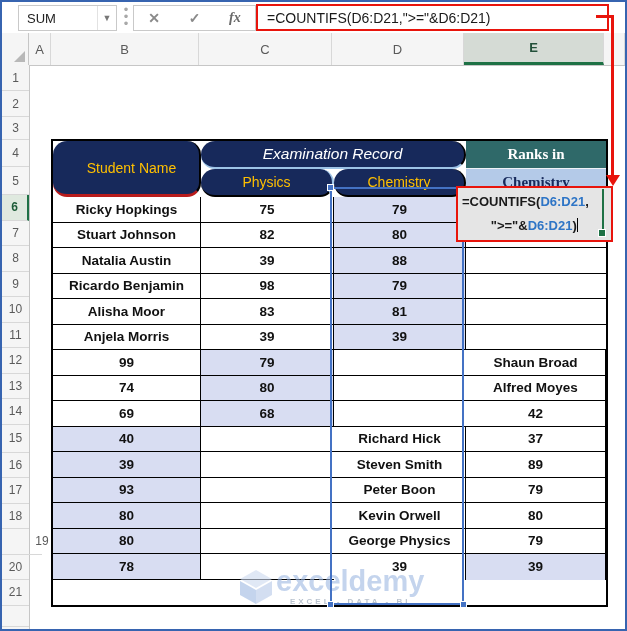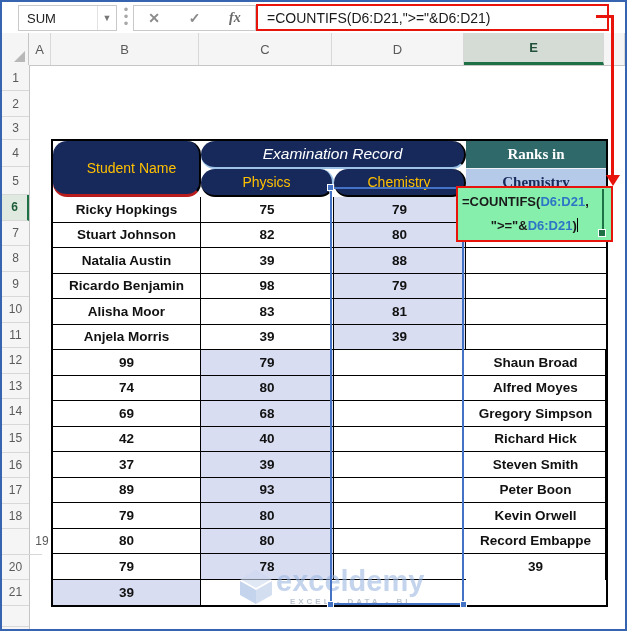--- a/index.html
+++ b/index.html
@@ -52,21 +52,21 @@
   .h-physics{grid-column:2;grid-row:2;border-right:2px solid #9dc3e6;border-bottom:2px solid #000;font-size:14px;}
   .h-chem{grid-column:3;grid-row:2;border-right:2px solid #000;border-bottom:2px solid #000;font-size:14px;}
   .h-ranks1{grid-column:4;grid-row:1;background:var(--teal);color:#fff;font-family:"Liberation Serif",serif;font-weight:bold;font-size:15px;border-right:none;border-bottom:1.5px solid #eef2f6;}
   .h-ranks2{grid-column:4;grid-row:2;background:var(--header_blue);color:#17295b;font-family:"Liberation Serif",serif;font-weight:bold;font-size:15px;border-right:none;border-bottom:2px solid #000;}
   .chem-cell{background:var(--range_fill);}
   
   .rangebox{position:absolute;left:328px;top:185px;width:134px;height:418px;border:2px solid var(--range_border);box-sizing:border-box;pointer-events:none;z-index:3;}
   .handle{position:absolute;width:7px;height:7px;background:var(--range_border);border:1px solid #fff;box-sizing:border-box;z-index:4;}
   
   .cellbox{position:absolute;left:454px;top:184px;width:157px;height:56px;border:2.5px solid var(--annotation_red);
-    box-sizing:border-box;background:#86efac;z-index:6;display:flex;flex-direction:column;justify-content:center;}
+    box-sizing:border-box;background:#e5e5e5;z-index:6;display:flex;flex-direction:column;justify-content:center;}
   .cf-line{font-size:13px;font-weight:bold;color:#1a1a1a;white-space:nowrap;line-height:24px;}
   .cf-line1{padding-left:4px;}
   .cf-line2{text-align:center;}
   .cf-blue{color:var(--ref_blue);}
   .cursor{display:inline-block;width:1.5px;height:14px;background:#000;vertical-align:-2px;}
   .greenline{position:absolute;left:600px;top:187px;width:2px;height:42px;background:var(--excel_green);z-index:7;}
   .greensq{position:absolute;left:596px;top:227px;width:6px;height:6px;background:var(--excel_green);border:1px solid #fff;z-index:7;}
   
   .red-h{position:absolute;left:594px;top:13px;width:17px;height:2.5px;background:var(--annotation_red);z-index:8;}
   .red-v{position:absolute;left:609px;top:13px;width:2.5px;height:161px;background:var(--annotation_red);z-index:8;}
@@ -175,41 +175,40 @@
       <div class="tc chem-cell">79</div>
       <div class="tc last-col"></div>
       <div class="tc">Shaun Broad</div>
       <div class="tc">74</div>
       <div class="tc chem-cell">80</div>
       <div class="tc last-col"></div>
       <div class="tc">Alfred Moyes</div>
       <div class="tc">69</div>
       <div class="tc chem-cell">68</div>
       <div class="tc last-col"></div>
-      <div class="tc">Gregory Simpson</div>
       <div class="tc">42</div>
       <div class="tc chem-cell">40</div>
       <div class="tc last-col"></div>
       <div class="tc">Richard Hick</div>
       <div class="tc">37</div>
       <div class="tc chem-cell">39</div>
       <div class="tc last-col"></div>
       <div class="tc">Steven Smith</div>
       <div class="tc">89</div>
       <div class="tc chem-cell">93</div>
       <div class="tc last-col"></div>
       <div class="tc">Peter Boon</div>
       <div class="tc">79</div>
       <div class="tc chem-cell">80</div>
       <div class="tc last-col"></div>
       <div class="tc">Kevin Orwell</div>
       <div class="tc">80</div>
       <div class="tc chem-cell">80</div>
       <div class="tc last-col"></div>
-      <div class="tc">Record Embappe</div>
+      <div class="tc">George Physics</div>
       <div class="tc">79</div>
       <div class="tc chem-cell">78</div>
       <div class="tc last-col"></div>
       <div class="tc last-row">39</div>
       <div class="tc chem-cell last-row">39</div>
       <div class="tc last-col last-row"></div>
     </div>
 
   <div class="wmark">
     <svg class="wm-logo" viewBox="0 0 36 38">

